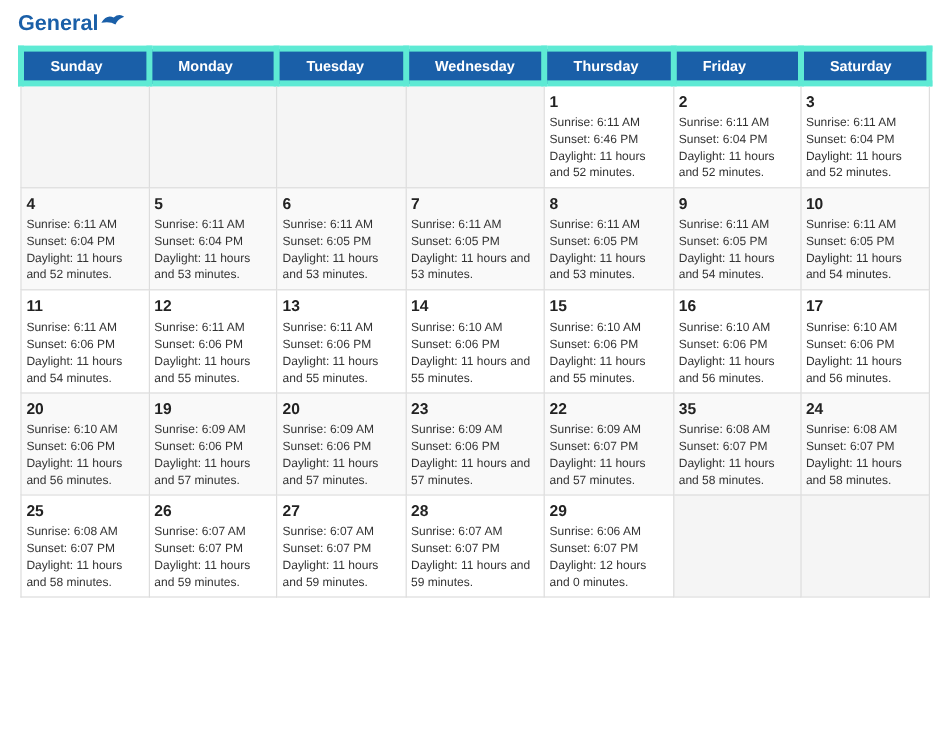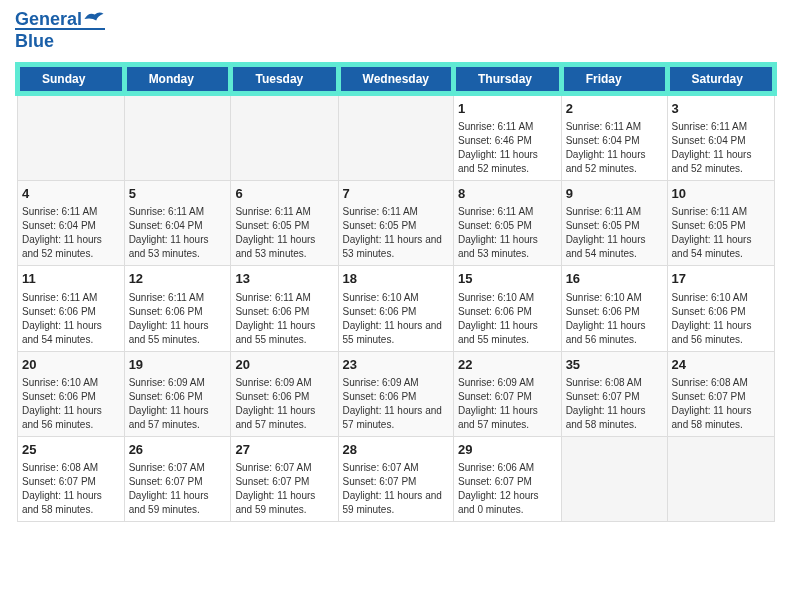--- a/index.html
+++ b/index.html
@@ -87,21 +87,20 @@
 
 <div style="display:flex; justify-content:space-between; align-items:flex-start; margin-bottom:2px;">
   <div class="header-logo">
     <div>
       <div style="display:flex; align-items:center;">
         <span class="logo-text">General</span>
         <svg class="logo-bird" viewBox="0 0 30 24" fill="#1a5fa8">
           <path d="M2,12 Q8,2 16,6 Q22,1 28,5 Q20,8 18,14 Q12,10 2,12Z"></path>
         </svg>
       </div>
-      <div style="font-size:18px; font-weight:bold; color:#1a5fa8; border-top:2px solid #1a5fa8; padding-top:1px;">Blue</div>
     </div>
   </div>
   <div class="title-section">
     <div class="month-year"></div>
   </div>
 </div>
 
 <div class="location"></div>
 
 <table>
@@ -198,21 +197,21 @@
           <div>Sunset: 6:06 PM</div>
           <div>Daylight: 11 hours and 55 minutes.</div>
         </td>
         <td>
           <span class="day-num">13</span>
           <div>Sunrise: 6:11 AM</div>
           <div>Sunset: 6:06 PM</div>
           <div>Daylight: 11 hours and 55 minutes.</div>
         </td>
         <td>
-          <span class="day-num">18</span>
+          <span class="day-num">14</span>
           <div>Sunrise: 6:10 AM</div>
           <div>Sunset: 6:06 PM</div>
           <div>Daylight: 11 hours and 55 minutes.</div>
         </td>
         <td>
           <span class="day-num">15</span>
           <div>Sunrise: 6:10 AM</div>
           <div>Sunset: 6:06 PM</div>
           <div>Daylight: 11 hours and 55 minutes.</div>
         </td>

